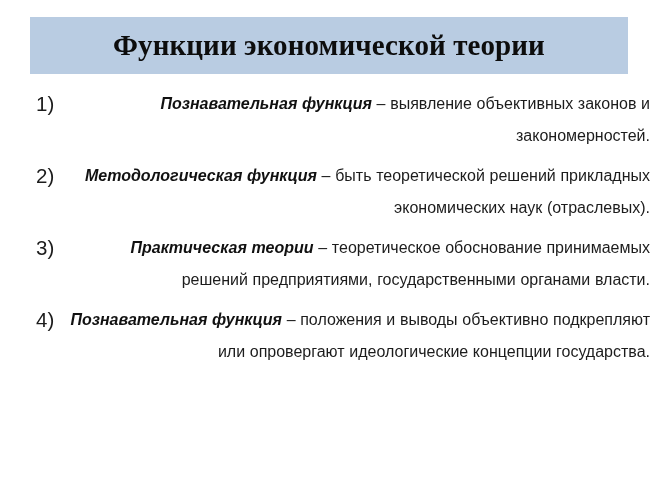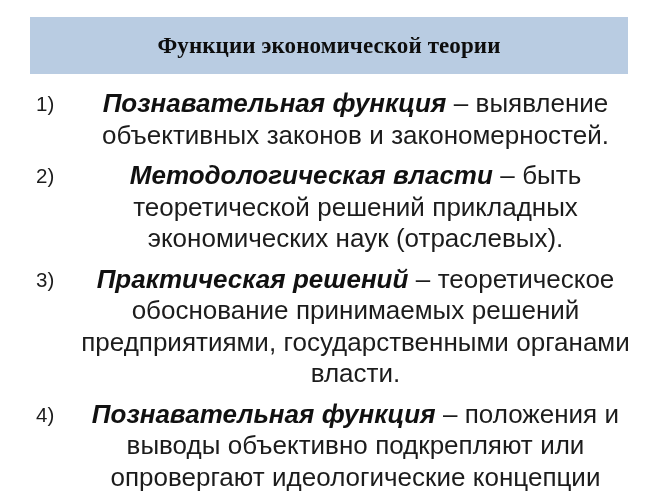--- a/index.html
+++ b/index.html
@@ -35,21 +35,21 @@
     height: 57px;
     background: #b9cce2;
     display: flex;
     align-items: center;
     justify-content: center;
     box-sizing: border-box;
   }
   .title-text {
     font-family: "Liberation Serif", "DejaVu Serif", serif;
     font-weight: bold;
-    font-size: 23px;
+    font-size: 29px;
     line-height: 1;
     color: #0d0d0d;
     letter-spacing: 0.1px;
     white-space: nowrap;
     margin-top: -1px;
   }
 
   
   .body-list {
     position: absolute;
@@ -72,25 +72,25 @@
     width: 25px;
     font-size: 20.5px;
     line-height: 31.5px;
     color: #1c1c1c;
     font-family: "Liberation Sans", sans-serif;
     font-weight: normal;
   }
 
   .item-body {
     flex: 1 1 auto;
-    font-size: 26px;
+    font-size: 16px;
     line-height: 31.5px;
     color: #1c1c1c;
     font-family: "Liberation Sans", sans-serif;
-    text-align: center;
+    text-align: right;
     word-spacing: 0.2px;
   }
 
   .term {
     font-weight: bold;
     font-style: italic;
     color: #111111;
   }
 
   .dash {
@@ -114,26 +114,26 @@
 
   <div class="body-list">
 
     <div class="list-item">
       <span class="item-marker">1)</span>
       <span class="item-body"><span class="term">Познавательная функция</span><span class="dash"> – </span><span class="rest">выявление объективных законов и закономерностей.</span></span>
     </div>
 
     <div class="list-item">
       <span class="item-marker">2)</span>
-      <span class="item-body"><span class="term">Методологическая власти</span><span class="dash"> – </span><span class="rest">быть теоретической решений прикладных экономических наук (отраслевых).</span></span>
+      <span class="item-body"><span class="term">Методологическая функция</span><span class="dash"> – </span><span class="rest">быть теоретической решений прикладных экономических наук (отраслевых).</span></span>
     </div>
 
     <div class="list-item">
       <span class="item-marker">3)</span>
-      <span class="item-body"><span class="term">Практическая решений</span><span class="dash"> – </span><span class="rest">теоретическое обоснование принимаемых решений предприятиями, государственными органами власти.</span></span>
+      <span class="item-body"><span class="term">Практическая теории</span><span class="dash"> – </span><span class="rest">теоретическое обоснование принимаемых решений предприятиями, государственными органами власти.</span></span>
     </div>
 
     <div class="list-item">
       <span class="item-marker">4)</span>
       <span class="item-body"><span class="term">Познавательная функция</span><span class="dash"> – </span><span class="rest">положения и выводы объективно подкрепляют или опровергают идеологические концепции государства.</span></span>
     </div>
 
   </div>
 </div>
 

